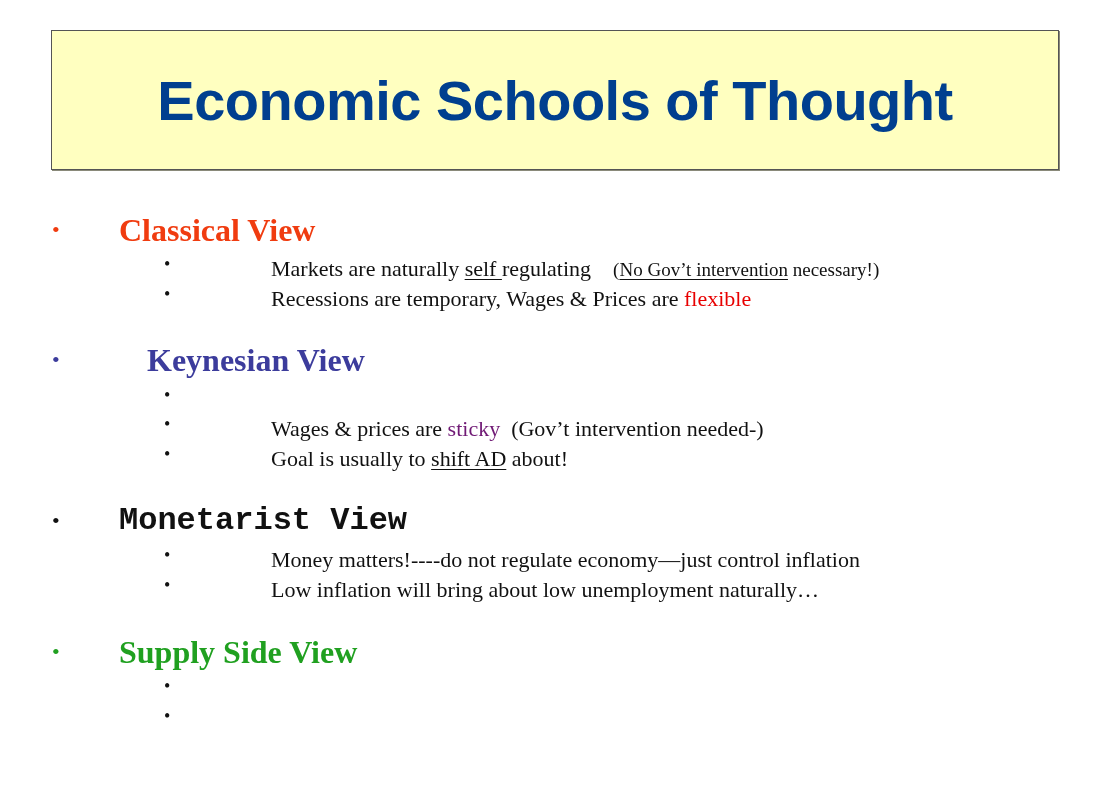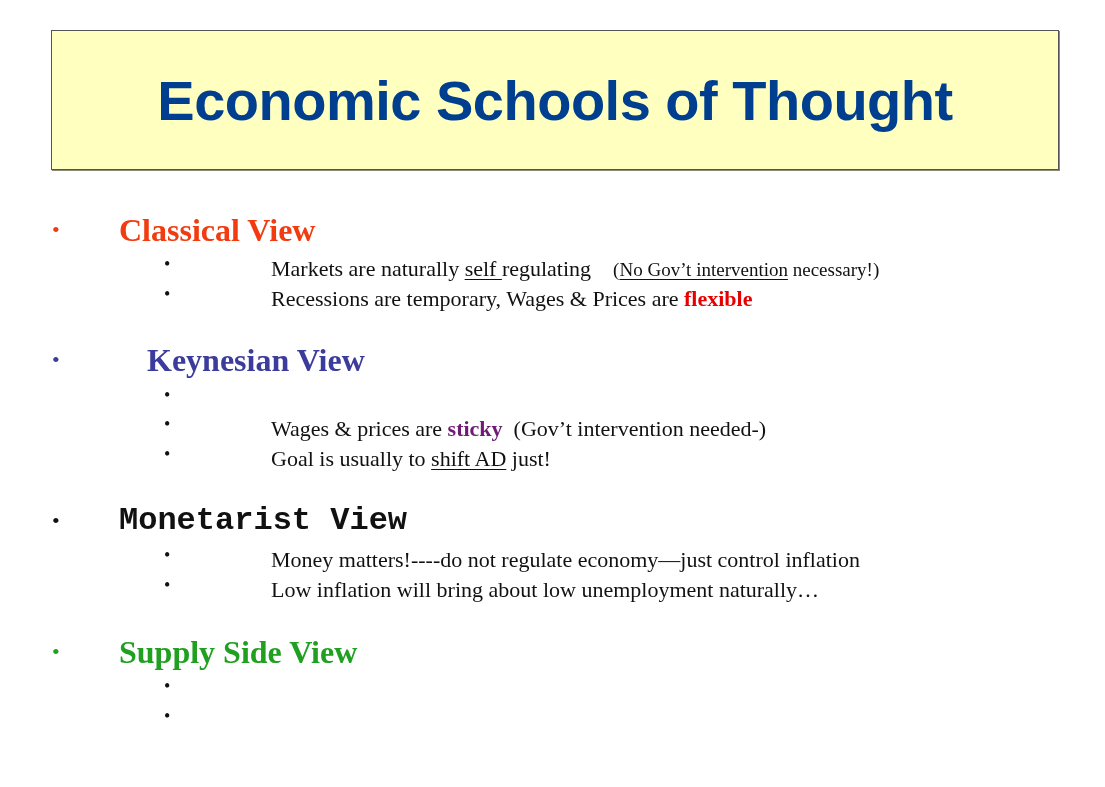--- a/index.html
+++ b/index.html
@@ -70,21 +70,21 @@
     .sub-text {
       position: absolute;
       left: 239px;
       font-size: 22px;
       line-height: 40px;
       white-space: pre;
       color: #111111;
       margin-left: 32px;
     }
     .u { text-decoration: underline; text-underline-offset: 3px; text-decoration-thickness: 1px; }
-    .b { font-weight: bold; }
+    .b { font-weight: normal; }
     .small { font-size: 19px; }
     .red { color: #e80000; }
     .blue { color: #701a75; }
   </style>
 </head>
 <body>
 
 <div class="title-box">
   <div class="title-text">Economic Schools of Thought</div>
 </div>
@@ -108,21 +108,21 @@
 </div>
 <div class="sub" style="top:380px;">
   <span class="sub-bullet">•</span>
 </div>
 <div class="sub" style="top:409px;">
   <span class="sub-bullet">•</span>
   <span class="sub-text"><span>Wages &amp; prices are </span><span class="b blue">sticky</span><span>  (Gov’t intervention needed-)</span></span>
 </div>
 <div class="sub" style="top:439px;">
   <span class="sub-bullet">•</span>
-  <span class="sub-text"><span>Goal is usually to </span><span class="u">shift AD</span><span> just!</span></span>
+  <span class="sub-text"><span>Goal is usually to </span><span class="u">shift AD</span><span> about!</span></span>
 </div>
 
 <div class="section" style="top:506px;">
   <span class="sec-bullet" style="color:#111111;">•</span>
   <span class="sec-heading" style="color:#111111;font-family:Liberation Mono, monospace;">Monetarist View</span>
 </div>
 <div class="sub" style="top:540px;">
   <span class="sub-bullet">•</span>
   <span class="sub-text">Money matters!----do not regulate economy—just control inflation</span>
 </div>

